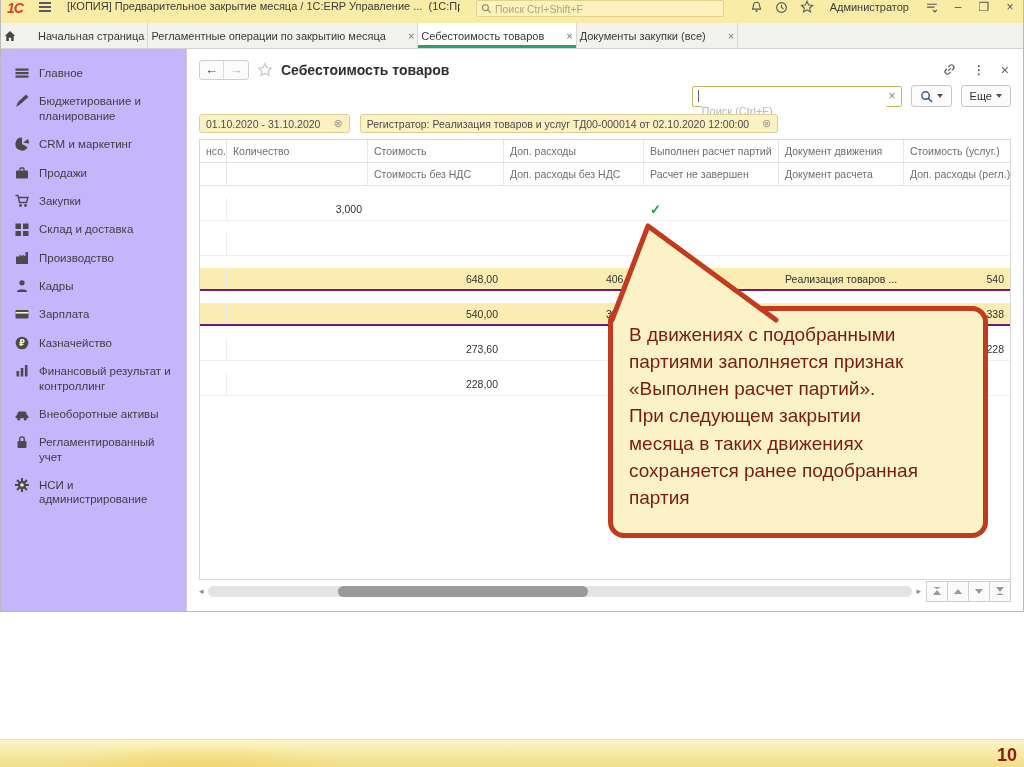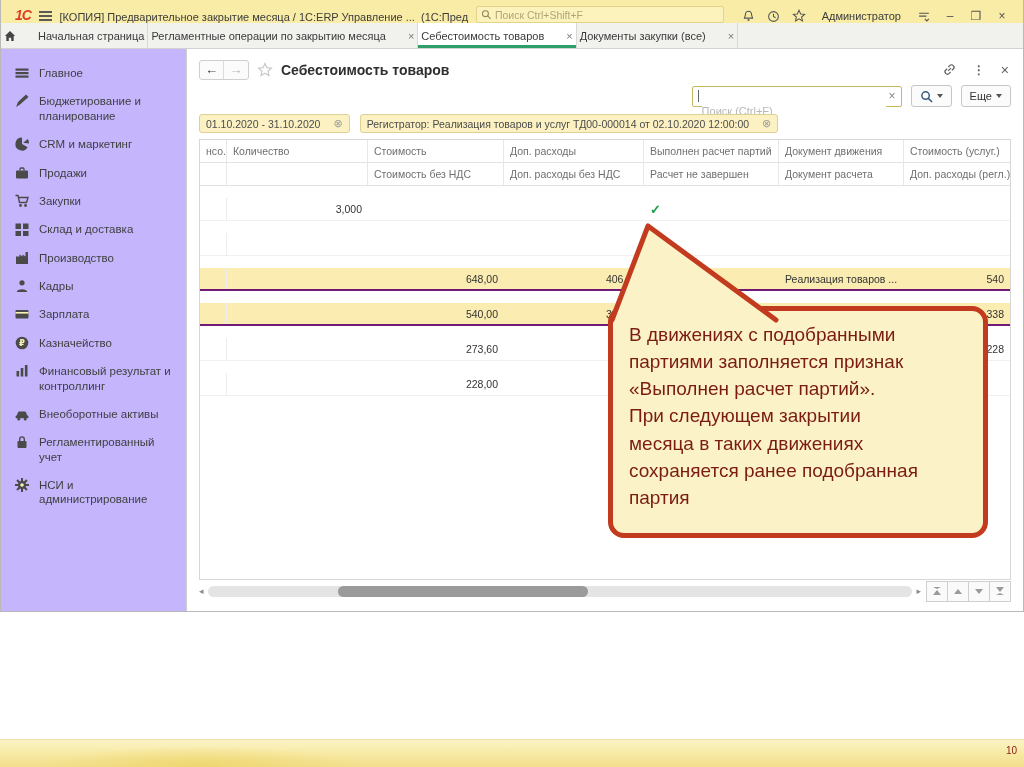--- a/index.html
+++ b/index.html
@@ -3,21 +3,21 @@
 <meta charset="utf-8">
 <style>
   * { margin:0; padding:0; box-sizing:border-box; }
   html,body { width:1024px; height:767px; font-family:"Liberation Sans", sans-serif; background:#fff; }
   .slide { position:relative; width:1024px; height:767px; background:#ffffff; overflow:hidden; }
 
   
   .app-window { position:absolute; left:0; top:0; width:1024px; height:612px; background:#fff; border:1px solid #b9b9b9; border-top:none; }
 
   
-  .titlebar { position:absolute; left:0; top:0; width:100%; height:23px; background:#f8eca6; display:flex; align-items:flex-end; padding:0 14px; gap:8px; font-size:11px; color:#3c3c3c; }
+  .titlebar { position:absolute; left:0; top:0; width:100%; height:23px; background:#f8eca6; display:flex; align-items:flex-start; padding:0 6px; gap:16px; font-size:11px; color:#3c3c3c; }
   .logo-1c { font-weight:bold; font-style:italic; font-size:14px; color:#d9402a; letter-spacing:-1px; }
   .hamburger { display:inline-block; width:14px; }
   .hamburger span { display:block; height:2px; background:#5a5a5a; margin:2px 0; }
   .tb-title { white-space:nowrap; overflow:hidden; }
   .tb-search { flex:0 0 248px; margin-left:auto; height:17px; background:#fbf2bc; border:1px solid #e3d38b; border-radius:2px; display:flex; align-items:center; padding:0 4px; gap:4px; }
   .tb-search input { border:none; background:transparent; outline:none; font-size:10.5px; color:#444; width:100%; font-family:"Liberation Sans",sans-serif; }
   .tb-search input::placeholder { color:#b0a678; }
   .tb-icons { display:flex; align-items:center; gap:12px; margin-left:10px; }
   .tb-user { font-size:11px; color:#3c3c3c; margin:0 4px; }
   .winbtn { color:#555; font-size:12px; width:14px; text-align:center; }
@@ -89,21 +89,21 @@
   .bar-bottom { border-bottom:2px solid #9a9a9a; padding-bottom:1px; }
 
   
   .callout { position:absolute; left:608px; top:306px; width:380px; height:232px; background:#fbf2c8; border:5px solid #c23b1e; border-radius:16px; z-index:20; padding:10px 16px; }
   .callout-text { font-size:19px; line-height:1.43; color:#7b1c12; white-space:pre-line; }
   .tail { position:absolute; left:598px; top:220px; width:190px; height:106px; z-index:21; pointer-events:none; }
 
   
   .bottom-band { position:absolute; left:0; top:739px; width:1024px; height:28px; background:linear-gradient(180deg,#fbf3c6 0%,#f7e9a2 55%,#f2de8c 100%); border-top:1px solid #f0e2a6; }
   .band-blob { position:absolute; left:40px; top:6px; width:320px; height:40px; background:radial-gradient(ellipse at center, rgba(238,214,110,0.9) 0%, rgba(238,214,110,0) 70%); }
-  .page-num { position:absolute; right:7px; top:5px; font-size:10px; font-weight:normal; color:#8c1a11; }
+  .page-num { position:absolute; right:7px; top:5px; font-size:18px; font-weight:bold; color:#8c1a11; }
 </style>
 </head>
 <body>
 
 <div class="slide">
 
   <div class="app-window">
 
     <div class="titlebar">
       <span class="logo-1c">1С</span>

